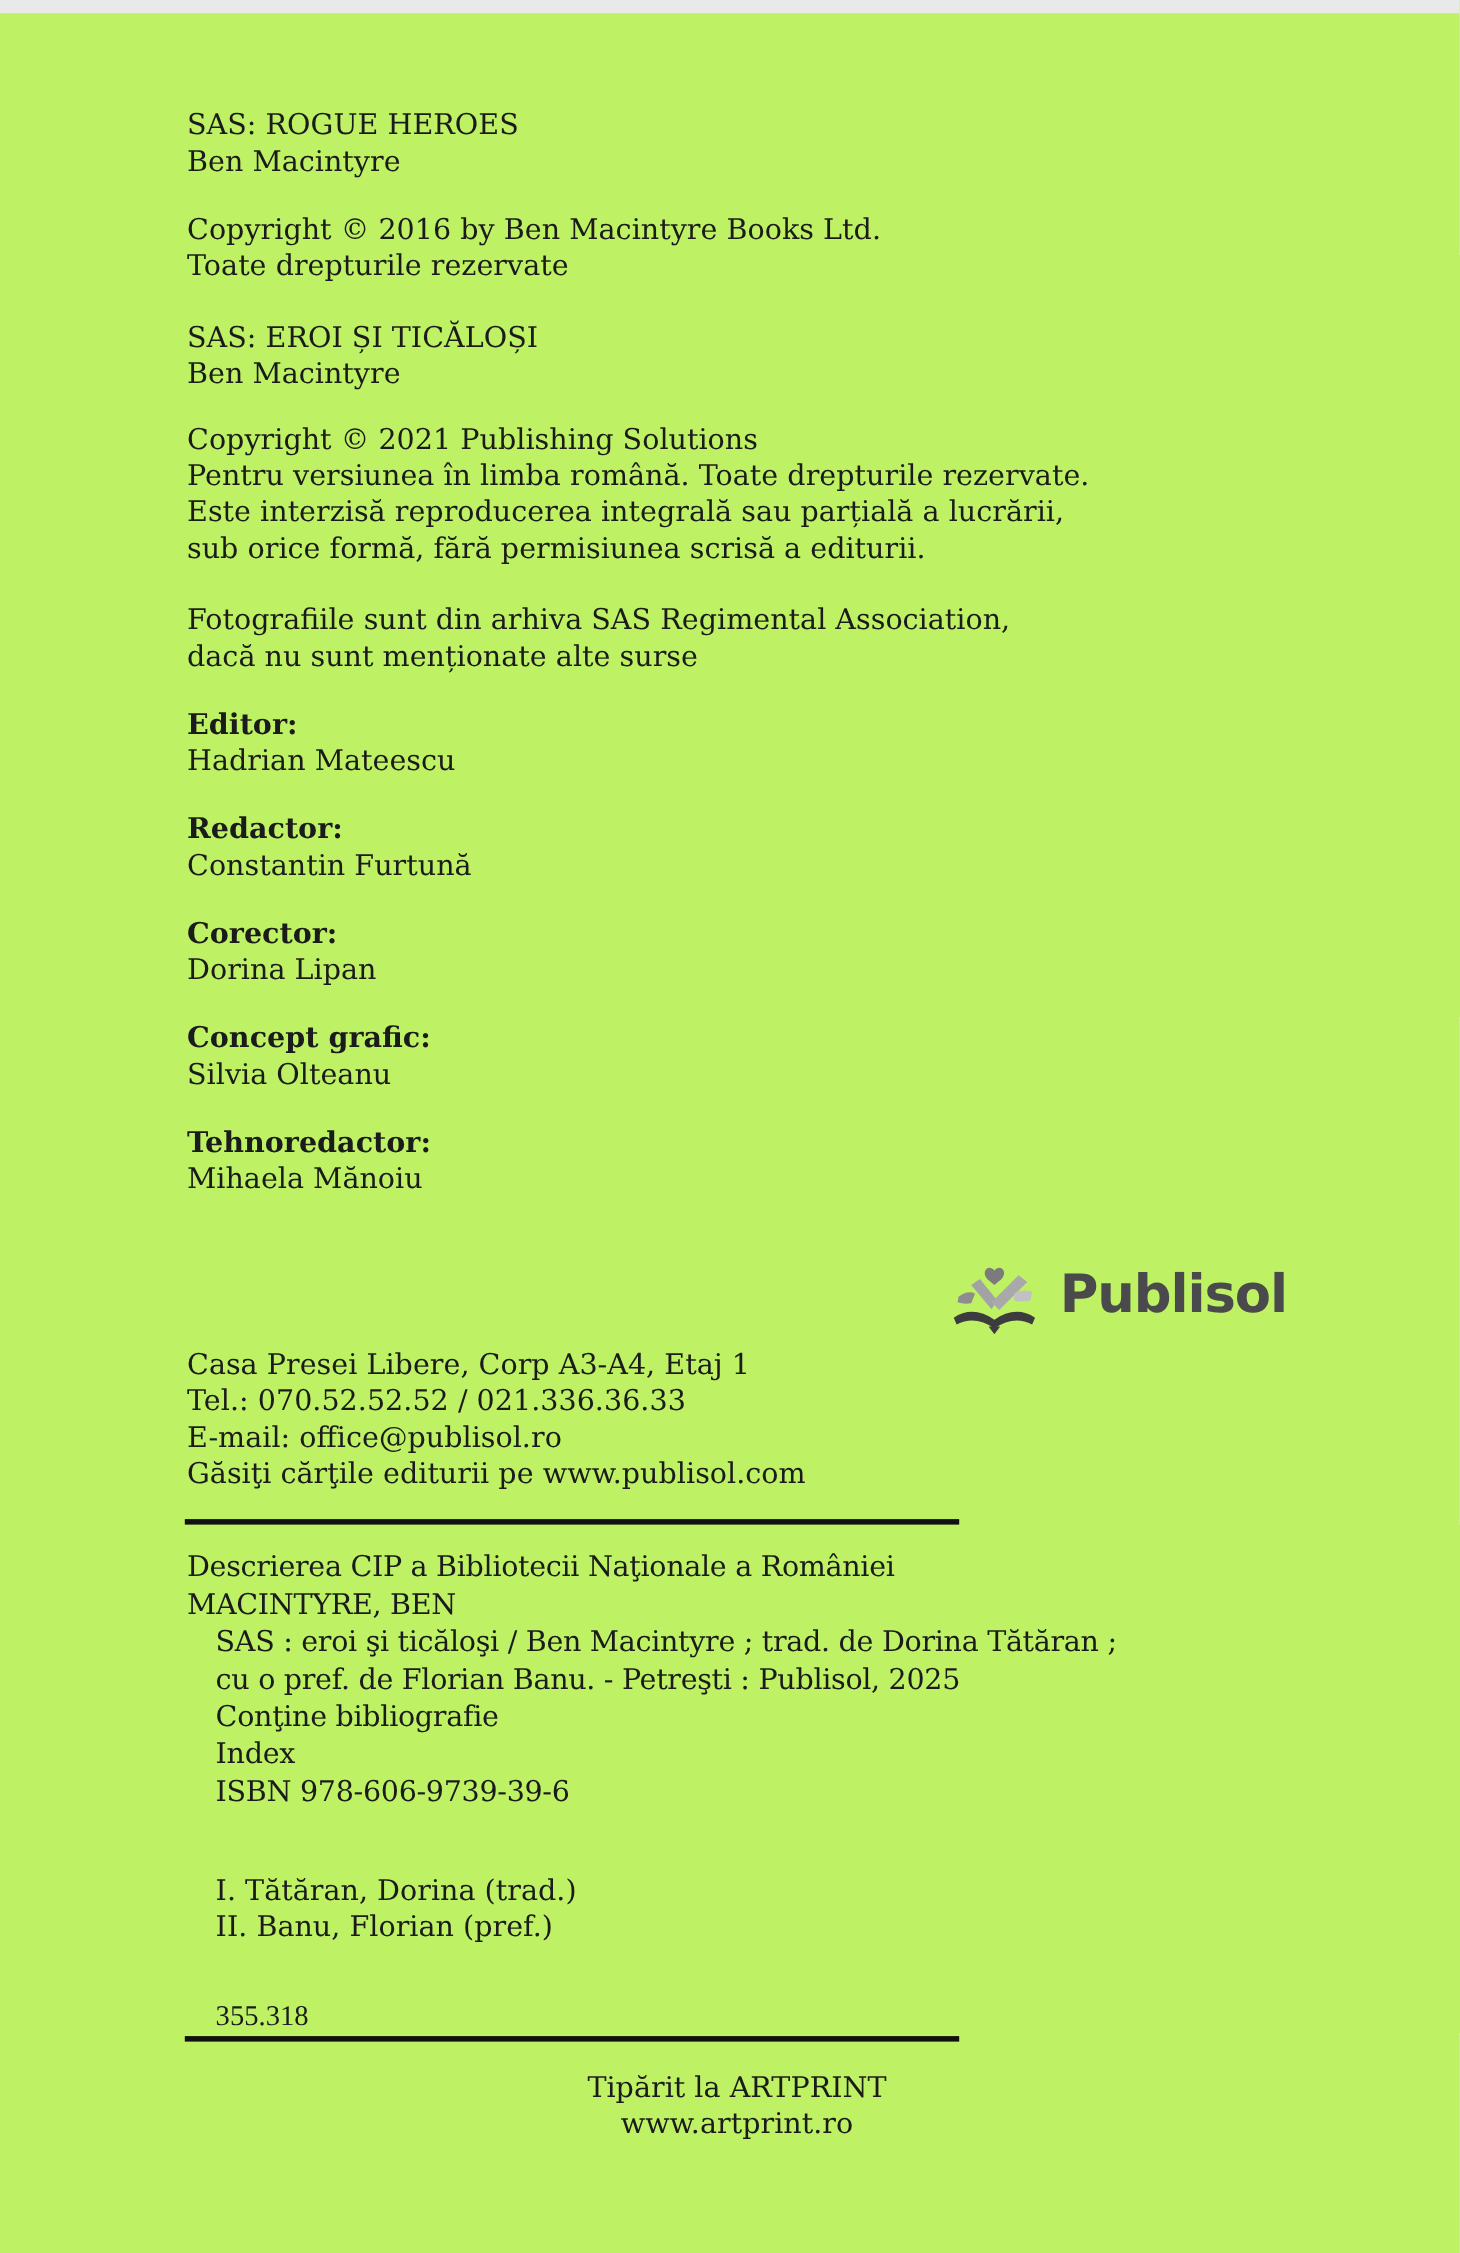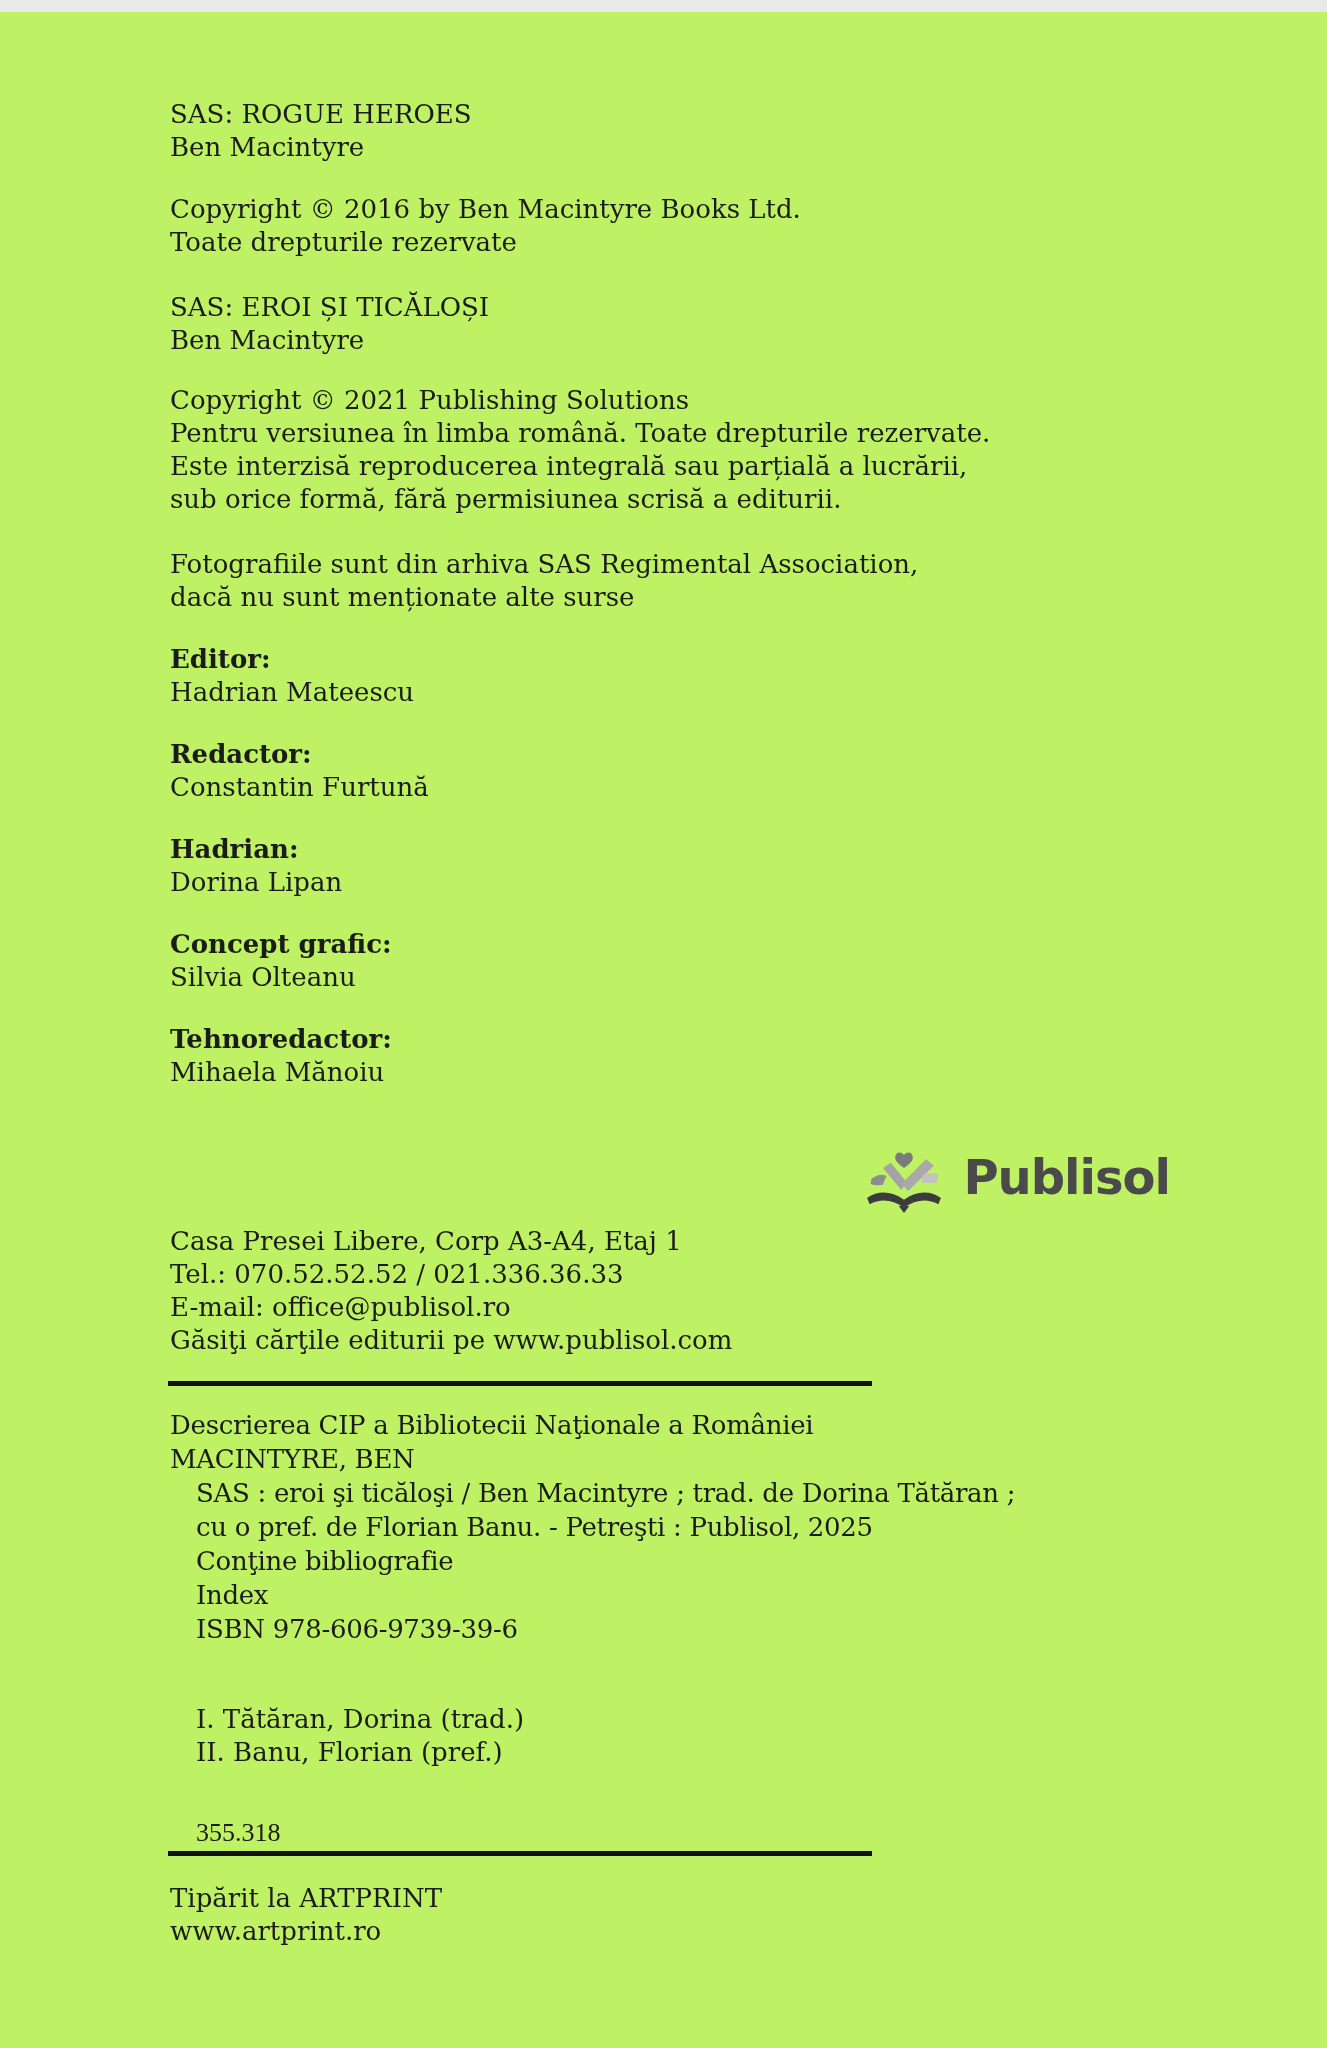--- a/index.html
+++ b/index.html
@@ -25,21 +25,21 @@
   .block{margin:0;}
   .mt29{margin-top:29px;}
   .mt32{margin-top:32px;}
   .mt27{margin-top:27px;}
   .mt22{margin-top:22px;}
   .mt24{margin-top:24px;}
   .mt12{margin-top:12px;}
   .mt57{margin-top:57px;}
   .mt47{margin-top:47px;font-family:Liberation Serif, serif;}
   .mt2{margin-top:2px;}
-  .mt26{margin-top:26px;}
+  .mt26{margin-top:26px;text-align:center;}
   .mt58{margin-top:58px;}
   .bold{font-weight:bold;}
   .indent{padding-left:26px;}
   .cip-block{line-height:34px;letter-spacing:-0.3px;}
   .rule{
     width:704px;height:5px;
     background:#111111;
     border:none;
     margin-left:-2px;
   }
@@ -98,21 +98,21 @@
       <p class="bold">Editor:</p>
       <p>Hadrian Mateescu</p>
     </section>
 
     <section class="block mt29">
       <p class="bold">Redactor:</p>
       <p>Constantin Furtună</p>
     </section>
 
     <section class="block mt29">
-      <p class="bold">Hadrian:</p>
+      <p class="bold">Corector:</p>
       <p>Dorina Lipan</p>
     </section>
 
     <section class="block mt29">
       <p class="bold">Concept grafic:</p>
       <p>Silvia Olteanu</p>
     </section>
 
     <section class="block mt29">
       <p class="bold">Tehnoredactor:</p>

